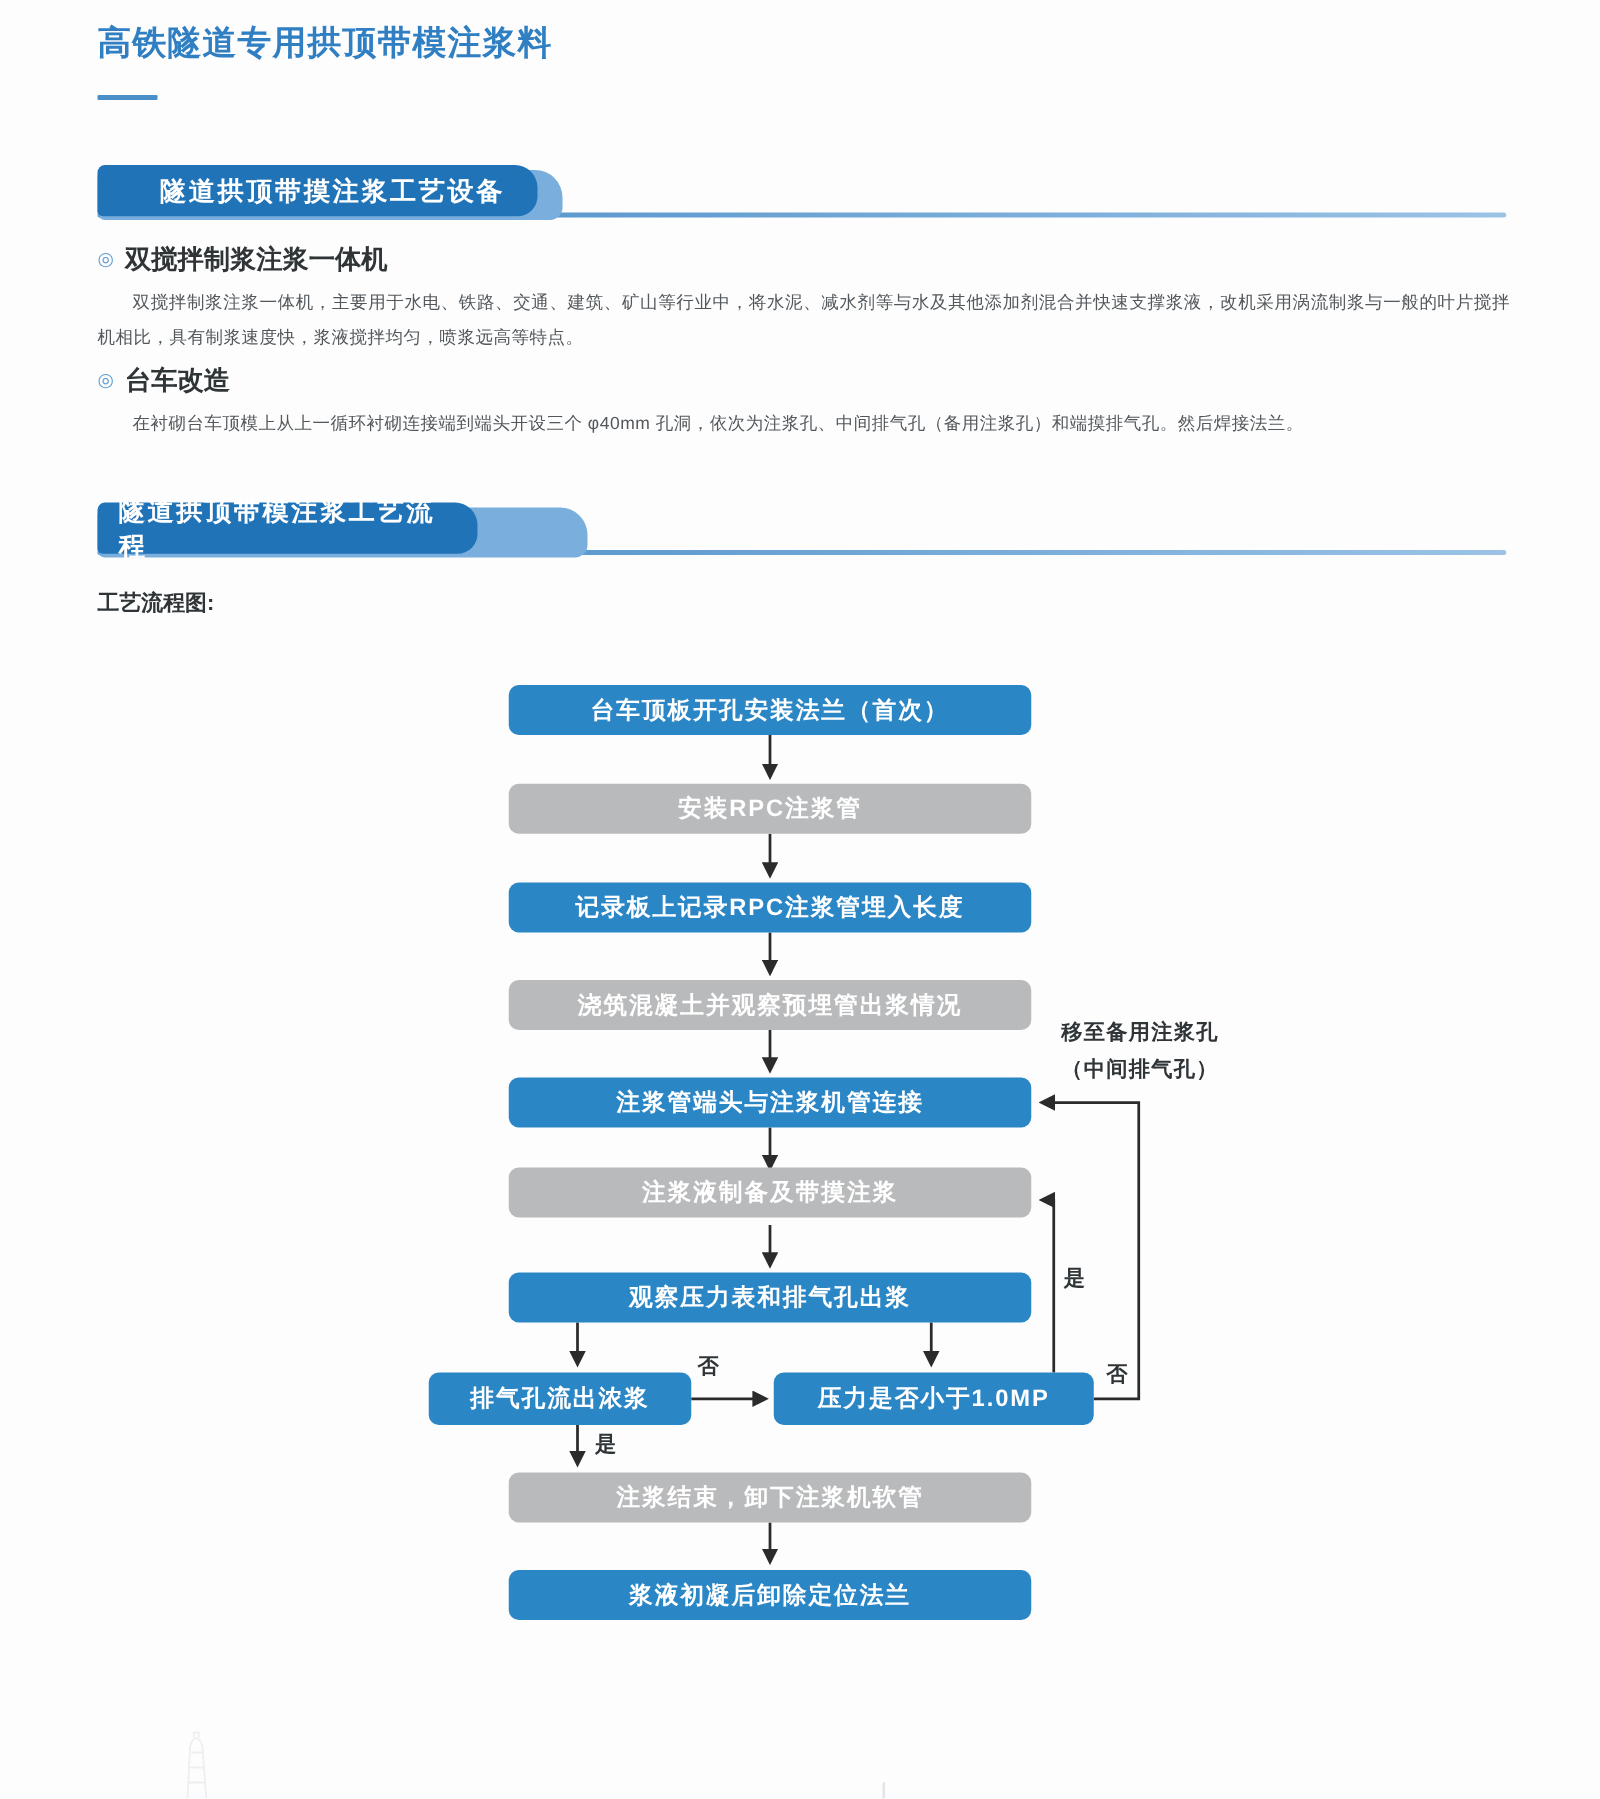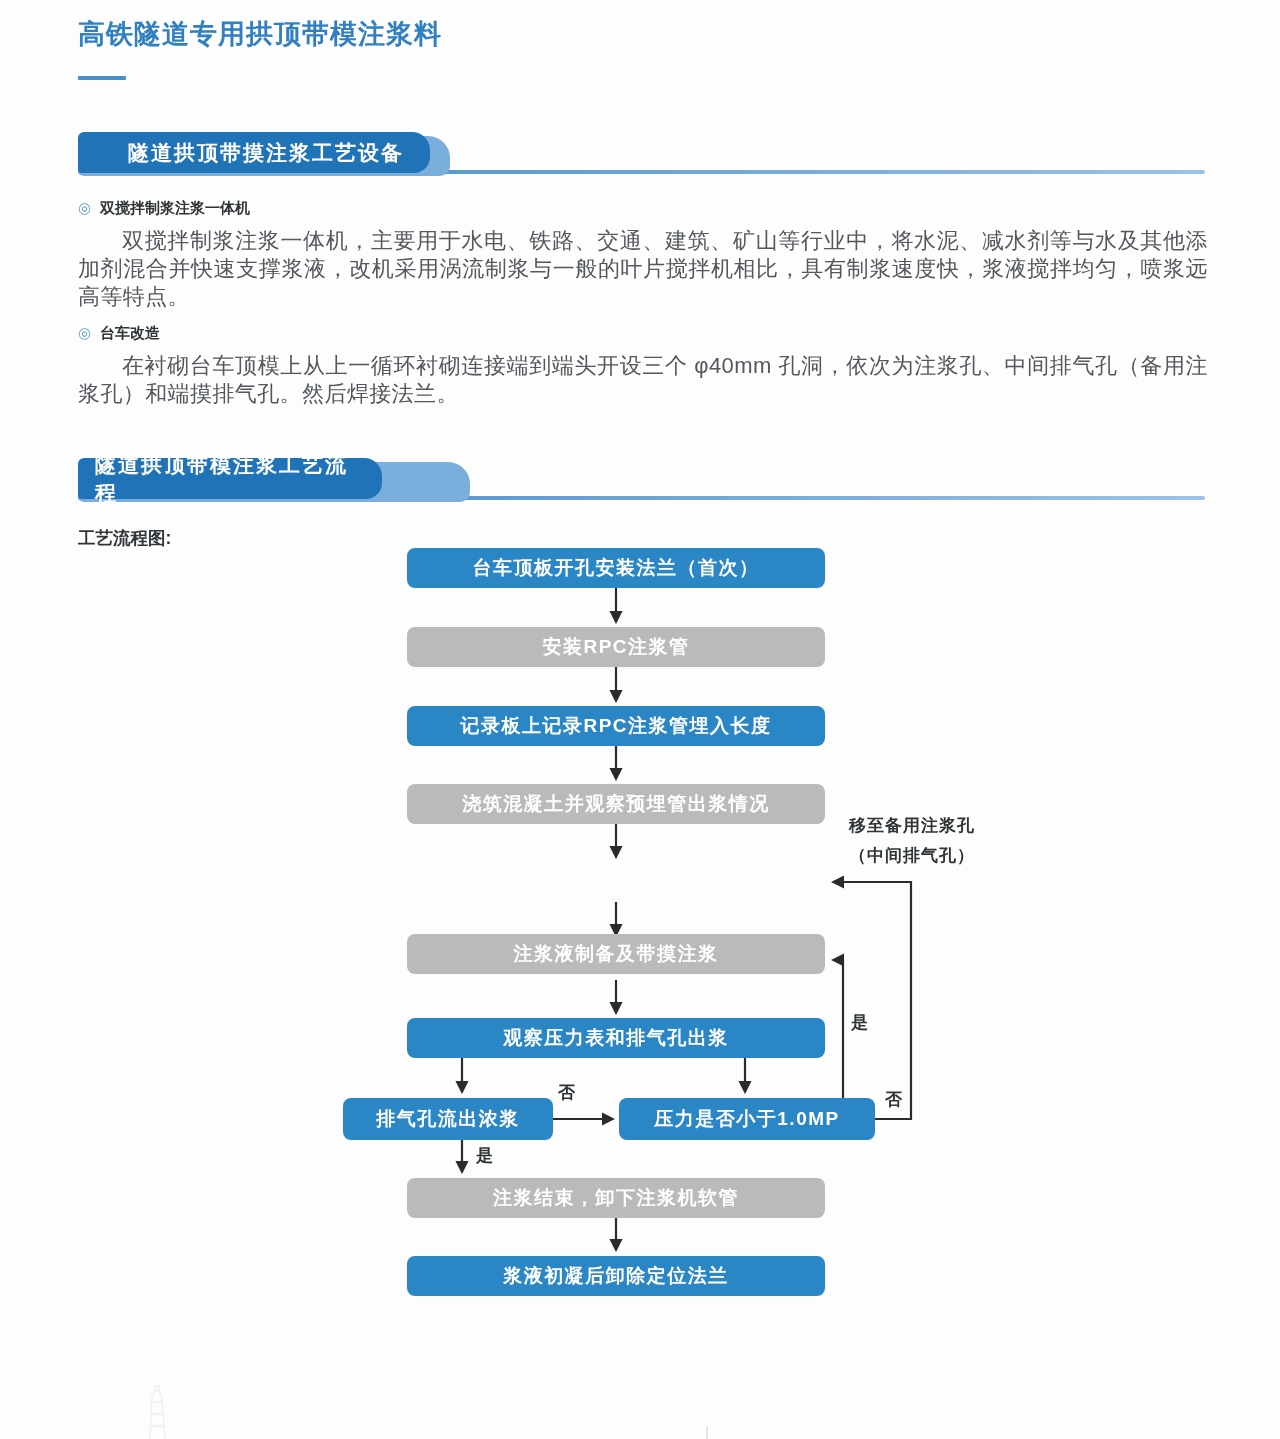--- a/index.html
+++ b/index.html
@@ -46,23 +46,23 @@
   .w1 .tab-back { width:372px; } .w1 .tab-main { width:352px; }
   .w2 .tab-back { width:392px; } .w2 .tab-main { width:304px; }
 
   
   .bullets { margin-top:20px; }
   .bullet-item { margin-top:10px; }
   .bullet-head { display:flex; align-items:center; }
   .bullet-icon {
     color:#5b9bd0; font-size:15px; margin-right:9px; line-height:24px;
   }
-  .bullet-title { font-size:15px; font-weight:bold; color:#2f3437; line-height:24px; }
+  .bullet-title { font-size:21px; font-weight:bold; color:#2f3437; line-height:24px; }
   .para {
-    margin-top:7px; font-size:22px; line-height:28px; color:#53585c;
+    margin-top:7px; font-size:14px; line-height:28px; color:#53585c;
     text-align:justify; text-indent:2em; letter-spacing:0.4px;
   }
 
   .flow-caption { margin-top:24px; font-size:17.5px; font-weight:bold; color:#2f3437; }
 
   
   .flowchart { position:absolute; left:0; top:530px; width:1280px; height:800px; }
   .flow-node {
     position:absolute; height:40px; border-radius:8px;
     display:flex; align-items:center; justify-content:center;
@@ -146,20 +146,21 @@
         <path d="M616 688 V719" marker-end="url(#ah)"></path>
         <path d="M843 568 V430 H834" marker-end="url(#ah)"></path>
         <path d="M875 589 H911 V352 H834" marker-end="url(#ah)"></path>
       </g>
     </svg>
 
     <div class="flow-node node-primary main-col" style="top:18px">台车顶板开孔安装法兰（首次）</div>
     <div class="flow-node node-muted   main-col" style="top:97px">安装RPC注浆管</div>
     <div class="flow-node node-primary main-col" style="top:176px">记录板上记录RPC注浆管埋入长度</div>
     <div class="flow-node node-muted   main-col" style="top:254px">浇筑混凝土并观察预埋管出浆情况</div>
+    <div class="flow-node node-primary main-col" style="top:332px">注浆管端头与注浆机管连接</div>
     <div class="flow-node node-muted   main-col" style="top:404px">注浆液制备及带摸注浆</div>
     <div class="flow-node node-primary main-col" style="top:488px">观察压力表和排气孔出浆</div>
     <div class="flow-node node-primary" style="left:343px; top:568px; width:210px; height:42px">排气孔流出浓浆</div>
     <div class="flow-node node-primary" style="left:619px; top:568px; width:256px; height:42px">压力是否小于1.0MP</div>
     <div class="flow-node node-muted   main-col" style="top:648px">注浆结束，卸下注浆机软管</div>
     <div class="flow-node node-primary main-col" style="top:726px">浆液初凝后卸除定位法兰</div>
 
     <div class="edge-label" style="left:558px; top:551px">否</div>
     <div class="edge-label" style="left:476px; top:614px">是</div>
     <div class="edge-label" style="left:851px; top:481px">是</div>

